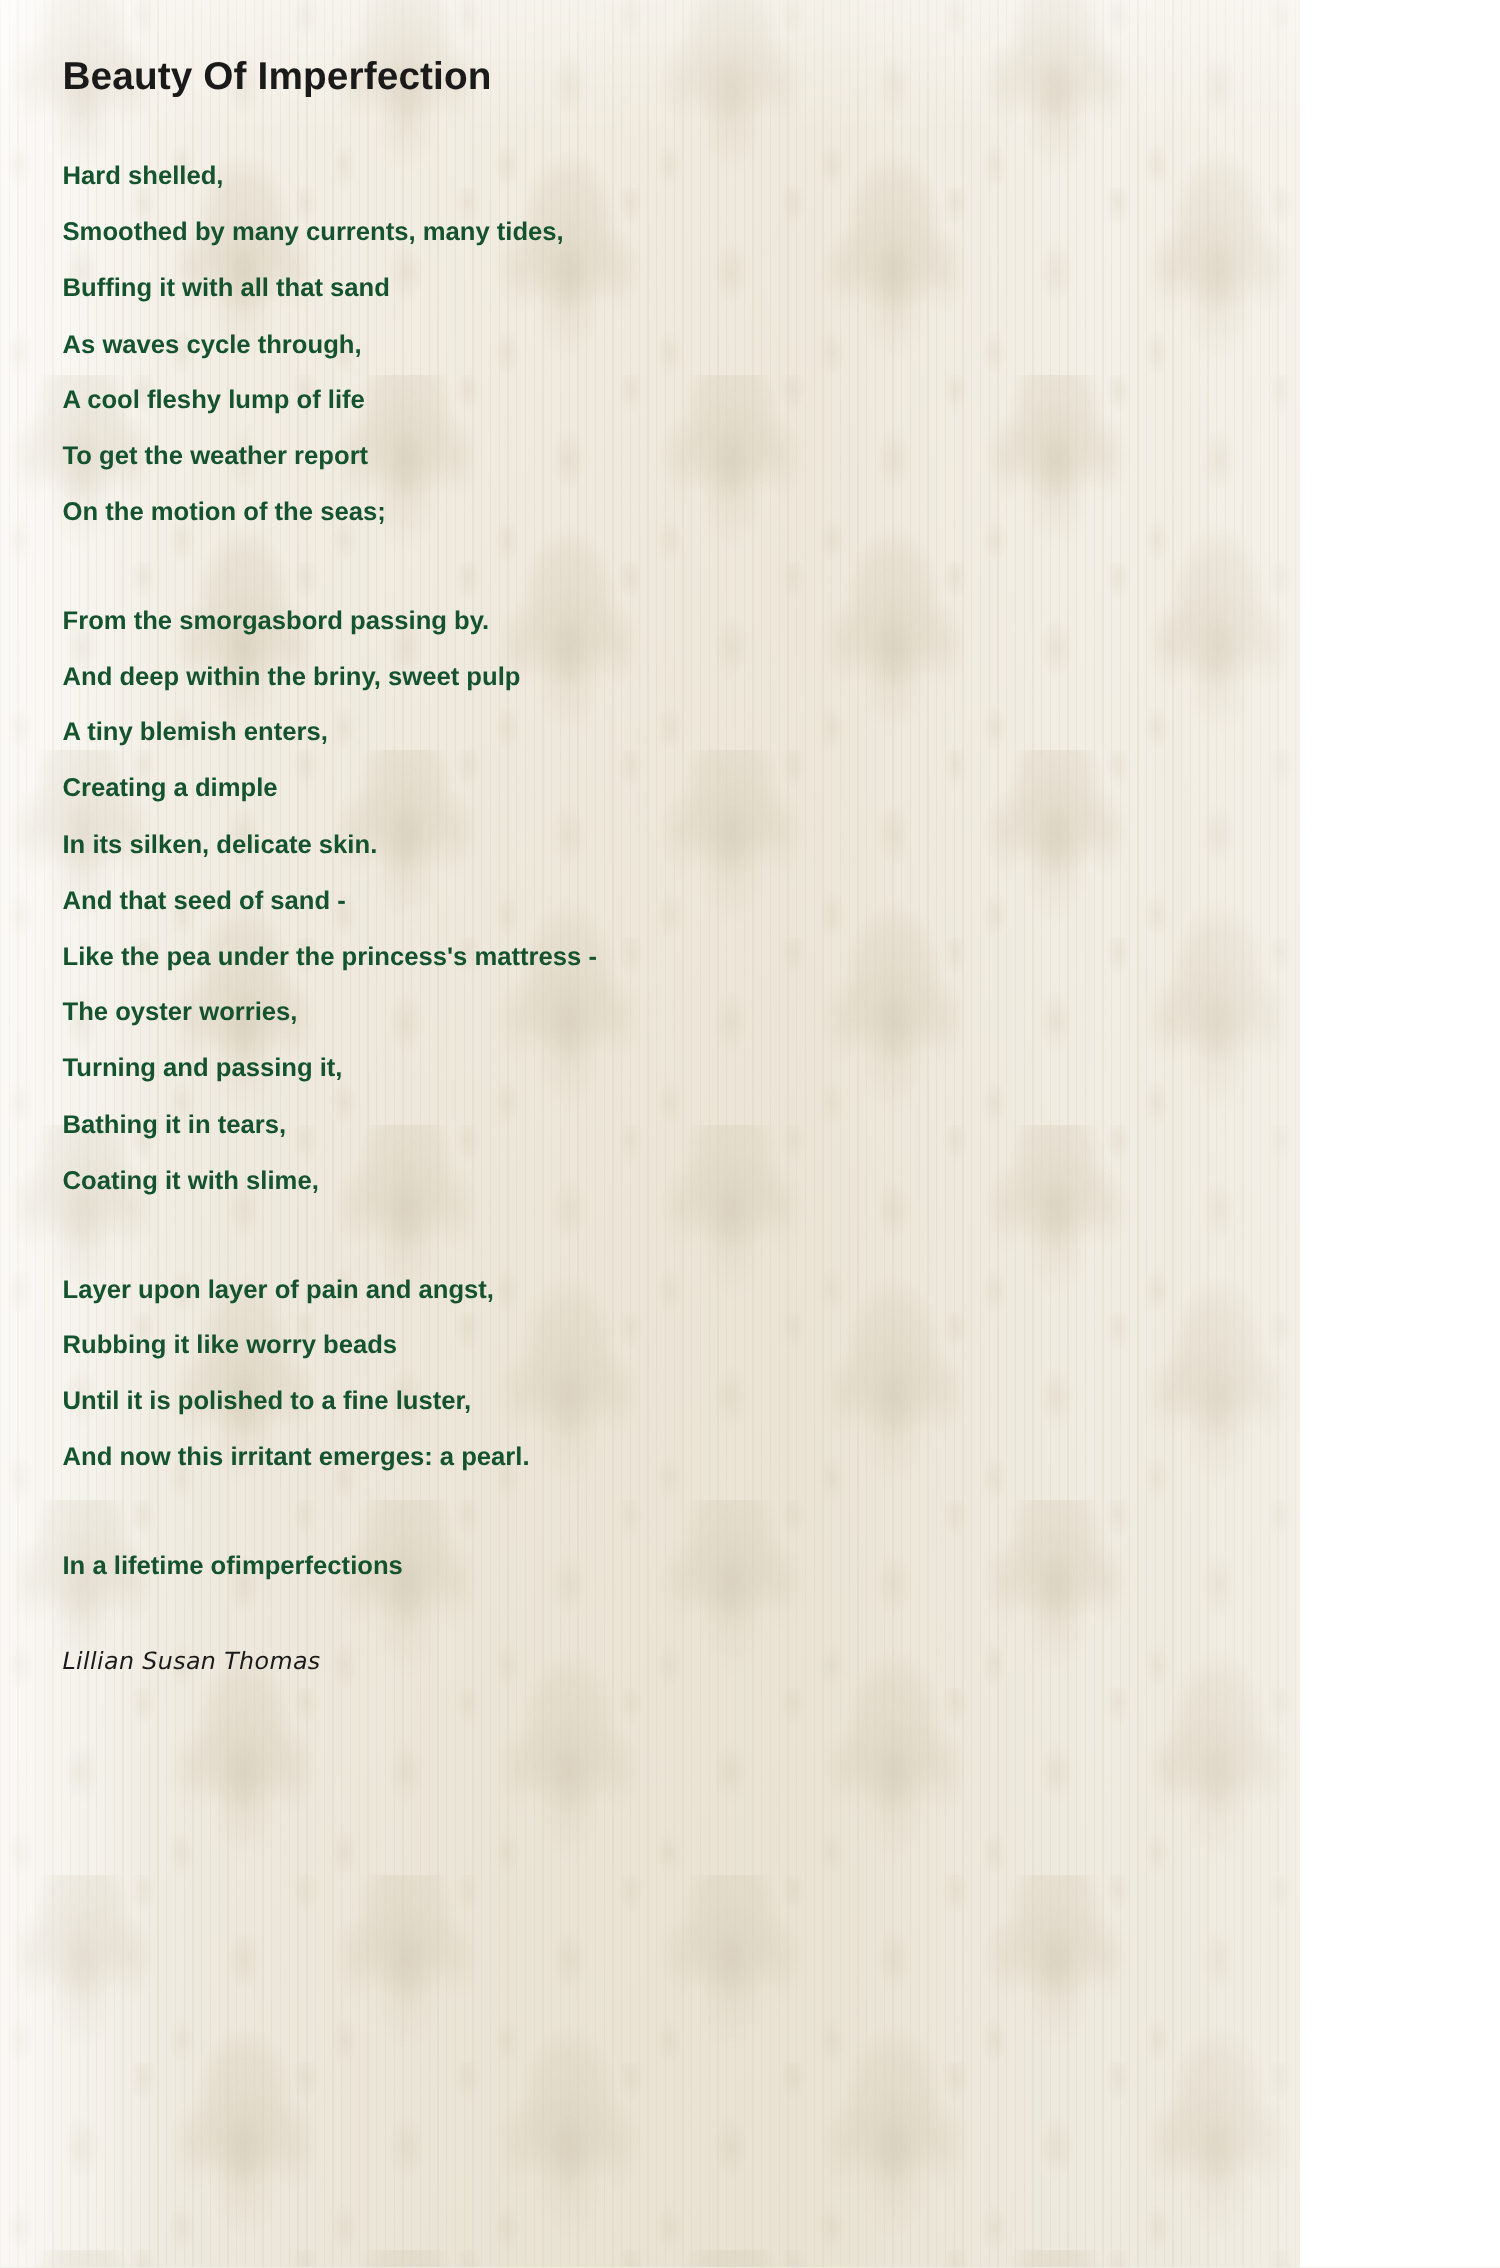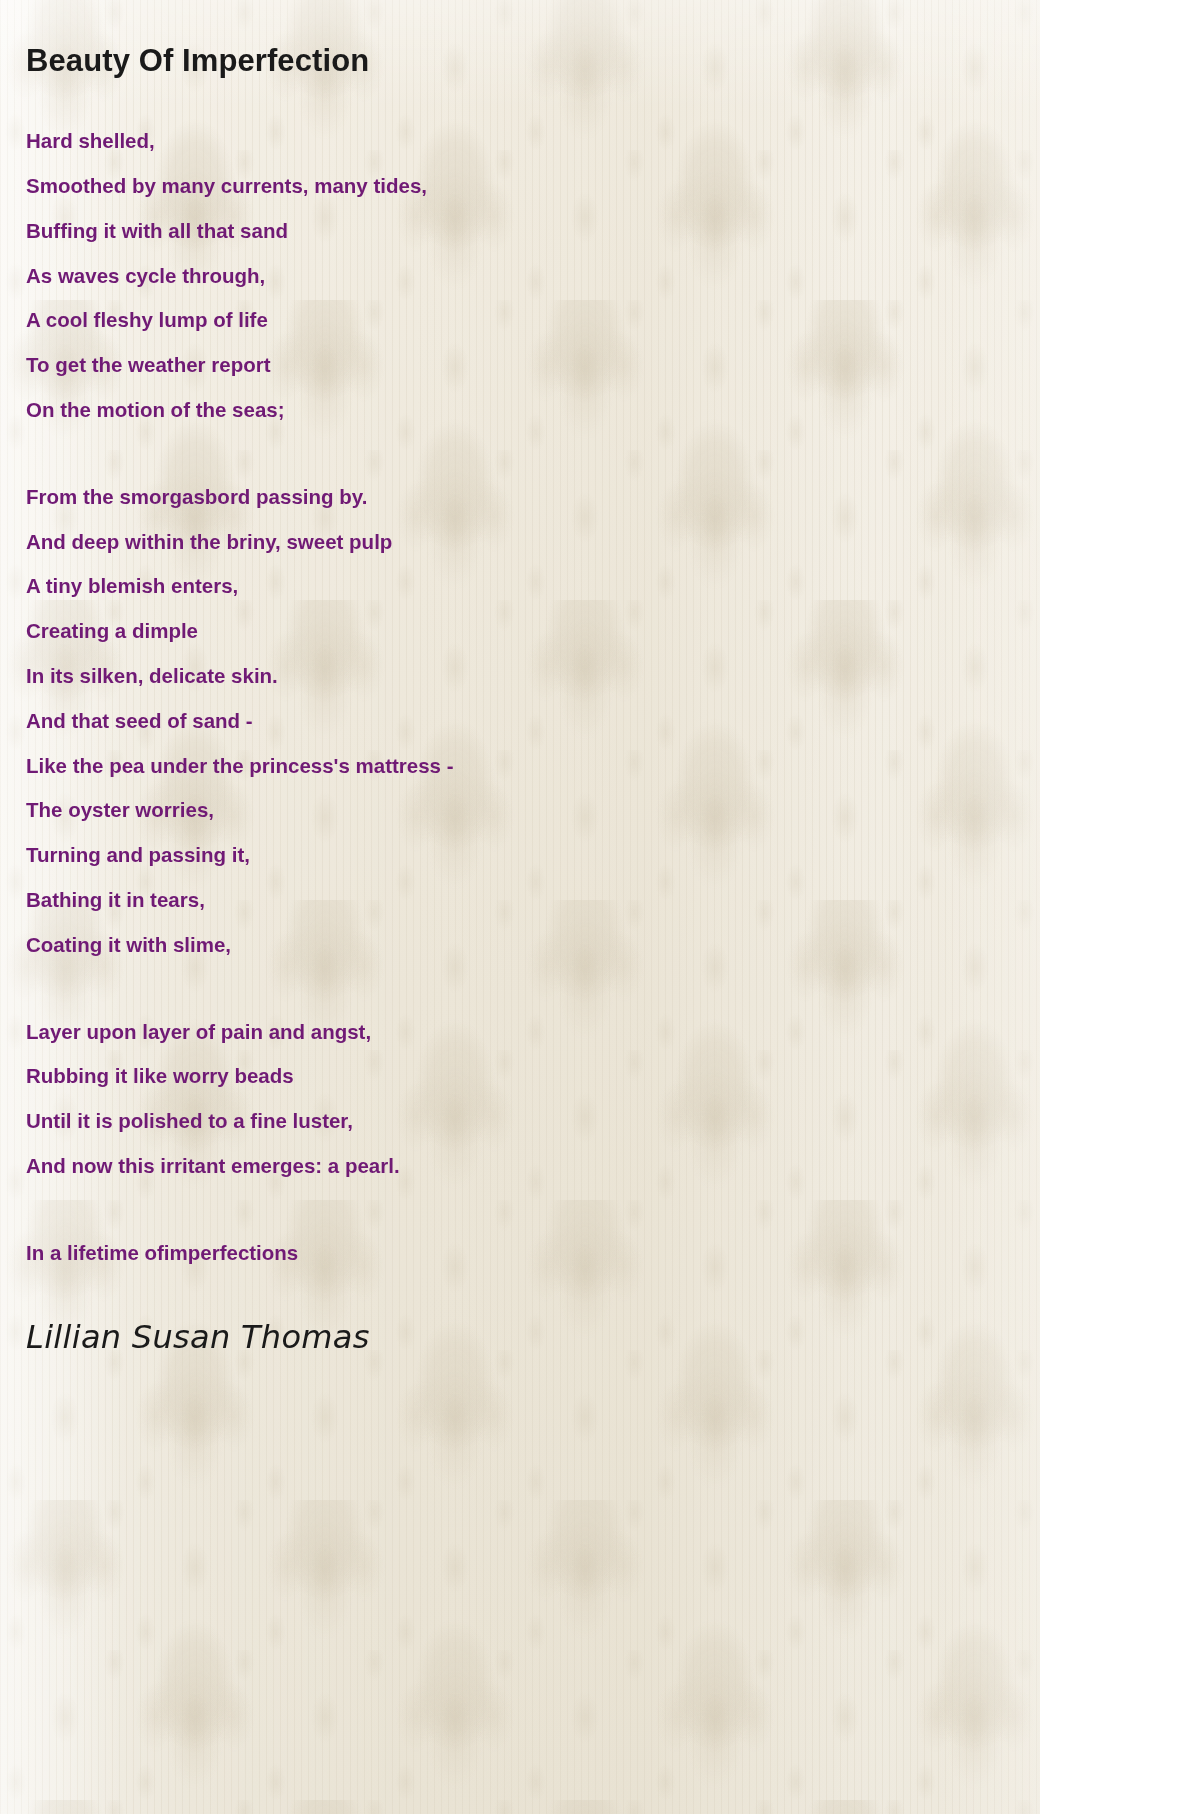--- a/index.html
+++ b/index.html
@@ -78,49 +78,49 @@
   .bg-vignette {
     background:
       linear-gradient(90deg, rgba(255,255,255,0.45) 0%, rgba(255,255,255,0) 12%),
       linear-gradient(270deg, rgba(255,255,255,0.30) 0%, rgba(255,255,255,0) 10%),
       linear-gradient(180deg, rgba(255,255,255,0.35) 0%, rgba(255,255,255,0) 6%);
   }
 
   .content {
     position: relative;
     z-index: 5;
-    padding: 42px 56px 0 26px;
+    padding: 42px 56px 0 50px;
   }
 
   .poem-title {
     font-size: 31px;
     font-weight: bold;
     color: #1a1a1a;
     letter-spacing: 0.1px;
     margin: 0 0 40px 0;
     line-height: 1.2;
   }
 
   .stanza {
     margin: 0 0 42px 0;
   }
 
   .poem-line {
     font-size: 20.5px;
     font-weight: bold;
-    color: #701a75;
+    color: #14532d;
     line-height: 44.8px;
     white-space: pre-wrap;
   }
 
   .author {
     margin-top: 42px;
     font-family: "DejaVu Sans", sans-serif;
     font-style: italic;
-    font-size: 32px;
+    font-size: 19px;
     color: #1a1a1a;
     letter-spacing: 0.3px;
   }
 </style>
 </head>
 <body>
 
 <div class="page">
   <div class="bg-layer bg-base"></div>
   <div class="bg-layer bg-damask"></div>

